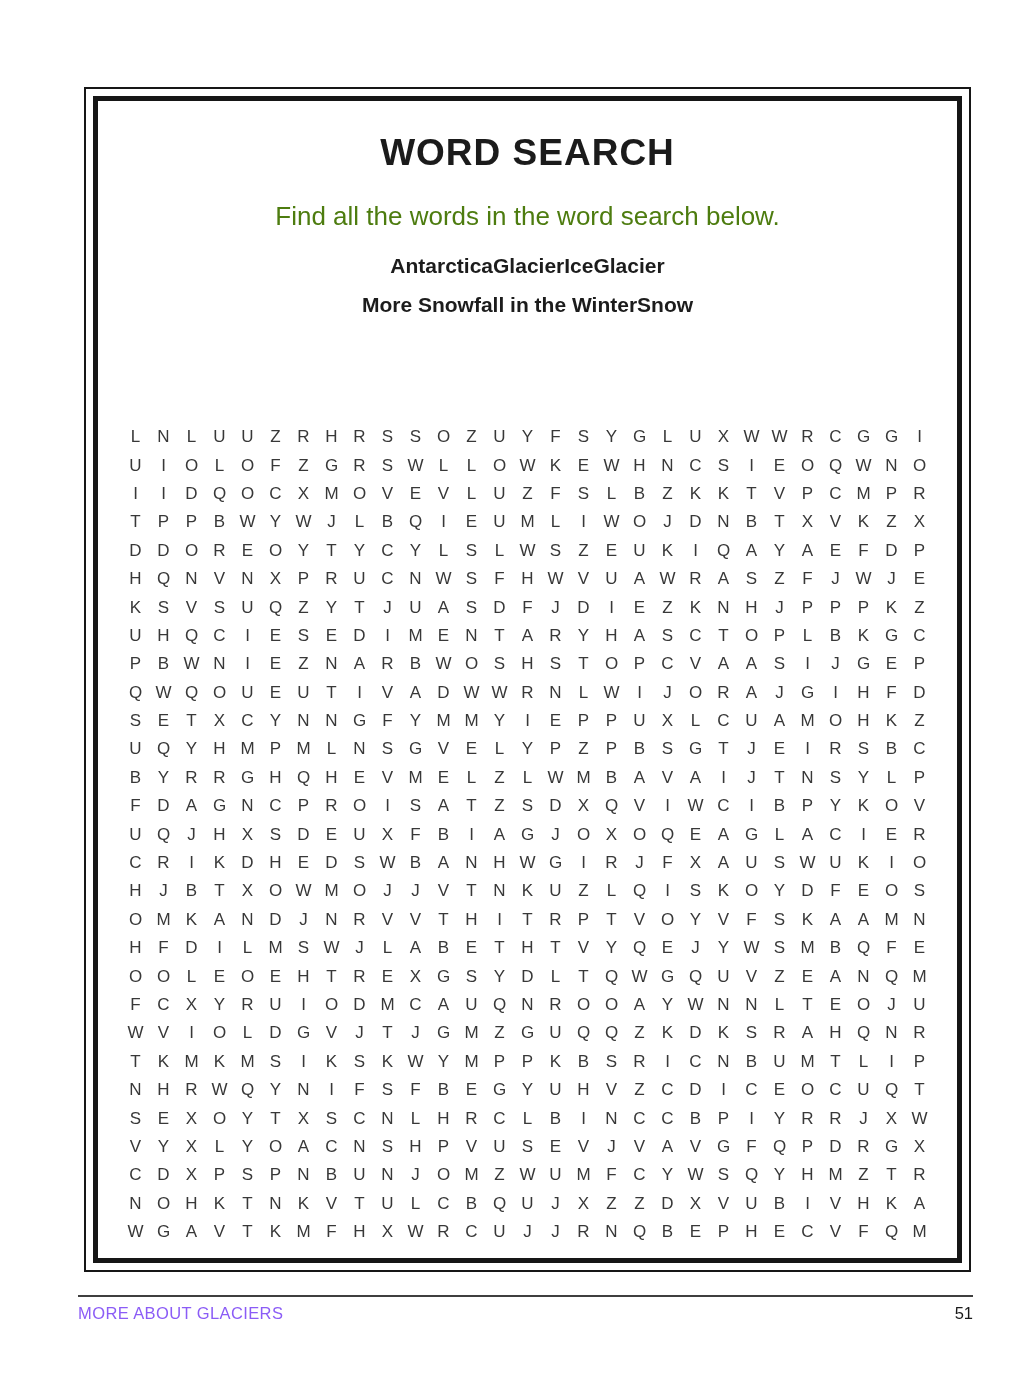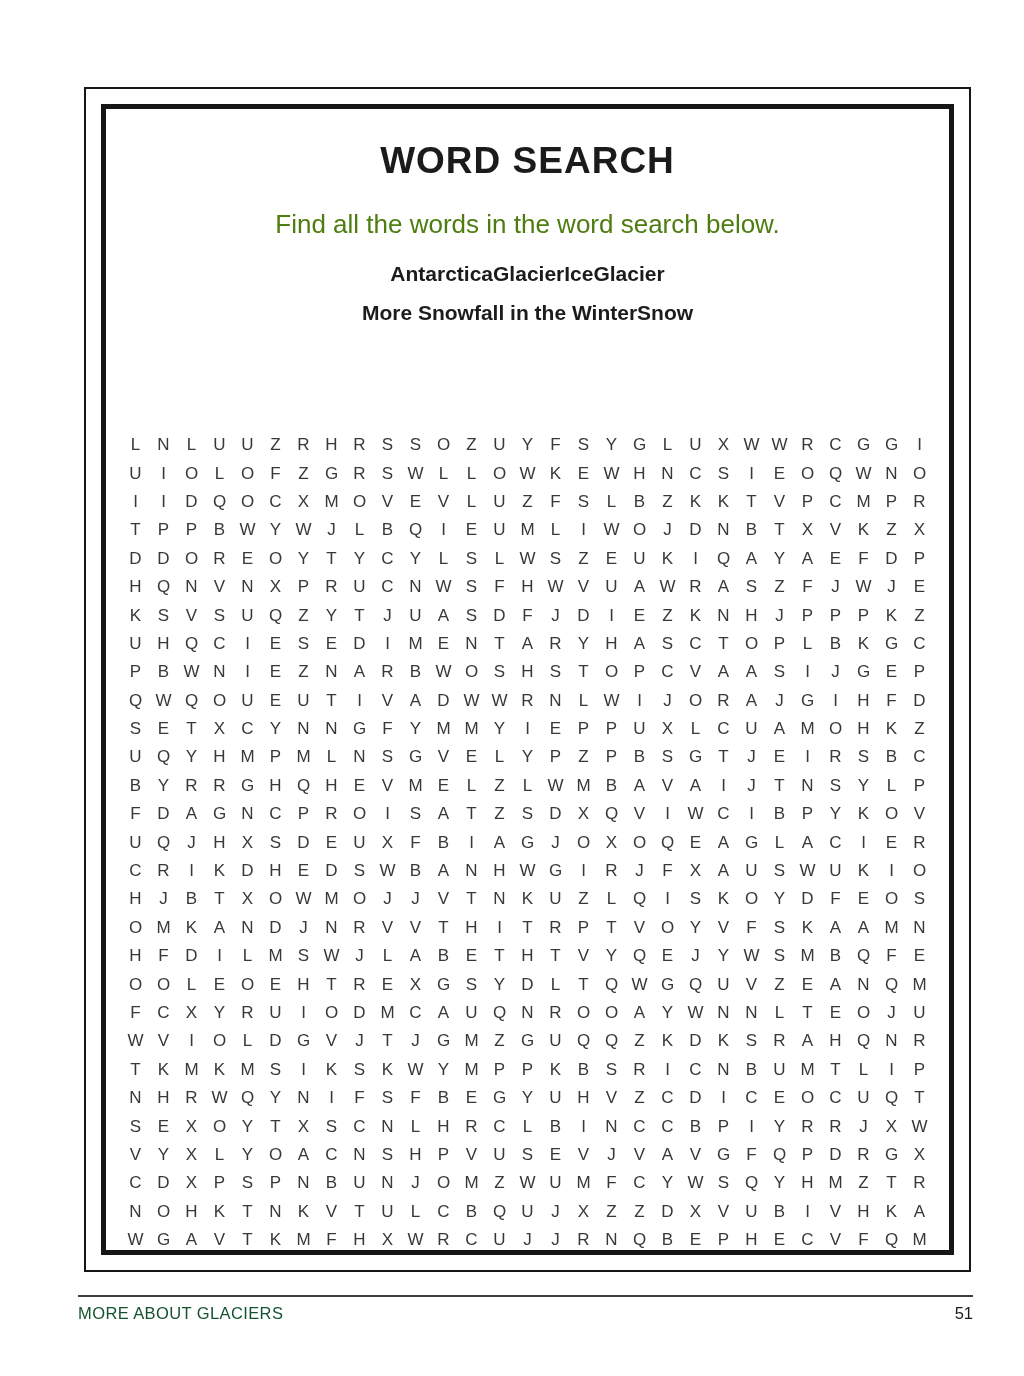--- a/index.html
+++ b/index.html
@@ -16,21 +16,21 @@
     overflow: hidden;
   }
   .frame {
     position: absolute;
     left: 84px;
     top: 87px;
     width: 887px;
     height: 1185px;
     box-sizing: border-box;
     border: 2px solid #161616;
-    padding: 15px;
+    padding: 7px;
     background: #ffffff;
   }
   .frame-inner {
     position: relative;
     width: 100%;
     height: 100%;
     box-sizing: border-box;
     border: 5px solid #161616;
     background: #ffffff;
   }
@@ -99,21 +99,21 @@
     width: 895px;
     border-top: 2px solid #3f3f3f;
     padding-top: 7px;
     display: flex;
     justify-content: space-between;
     align-items: baseline;
   }
   .footer-title {
     font-size: 16.5px;
     letter-spacing: 0.4px;
-    color: #14532d;
+    color: #8b5cf6;
   }
   .footer-page {
     font-size: 16.5px;
     color: #1a1a1a;
     text-align: center;
   }
 </style>
 </head>
 <body>
 

